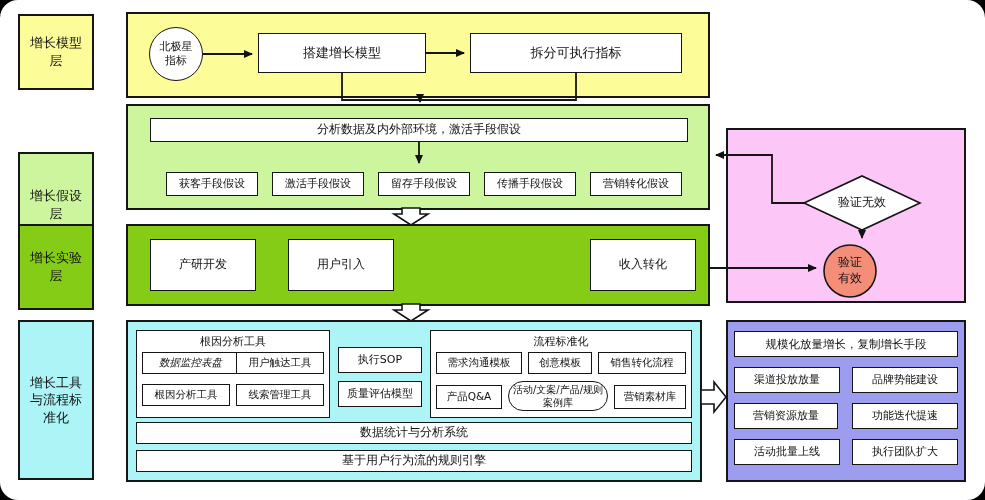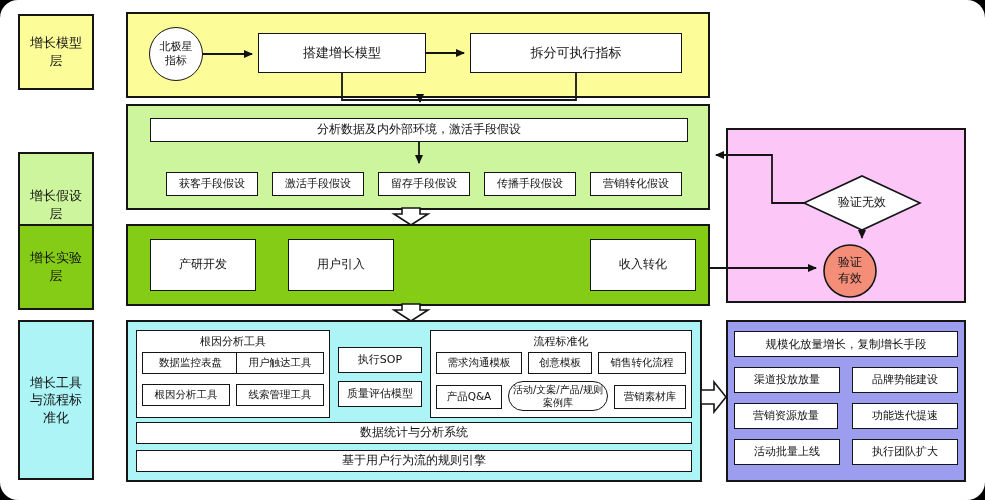--- a/index.html
+++ b/index.html
@@ -77,21 +77,21 @@
   <div class="box fs11" style="left:484px; top:172px; width:92px; height:24px;">传播手段假设</div>
   <div class="box fs11" style="left:590px; top:172px; width:92px; height:24px;">营销转化假设</div>
 
   <div class="box" style="left:150px; top:239px; width:106px; height:52px;">产研开发</div>
   <div class="box" style="left:288px; top:239px; width:106px; height:52px;">用户引入</div>
   <div class="box" style="left:590px; top:239px; width:106px; height:52px;">收入转化</div>
 
   <div class="group" style="left:136px; top:330px; width:194px; height:88px;">
     <div class="group-title">根因分析工具</div>
   </div>
-  <div class="box fs105" style="left:142px; top:352px; width:97px; height:22px;">数据监控表盘</div>
+  <div class="box fs105" style="left:142px; top:352px; width:97px; height:22px;font-style:italic;">数据监控表盘</div>
   <div class="box fs105" style="left:236px; top:352px; width:88px; height:22px;">用户触达工具</div>
   <div class="box fs105" style="left:142px; top:384px; width:88px; height:22px;">根因分析工具</div>
   <div class="box fs105" style="left:236px; top:384px; width:88px; height:22px;">线索管理工具</div>
 
   <div class="box fs11" style="left:338px; top:347px; width:84px; height:26px;">执行SOP</div>
   <div class="box fs11" style="left:338px; top:381px; width:84px; height:26px;">质量评估模型</div>
 
   <div class="group" style="left:430px; top:330px; width:262px; height:88px;">
     <div class="group-title">流程标准化</div>
   </div>

